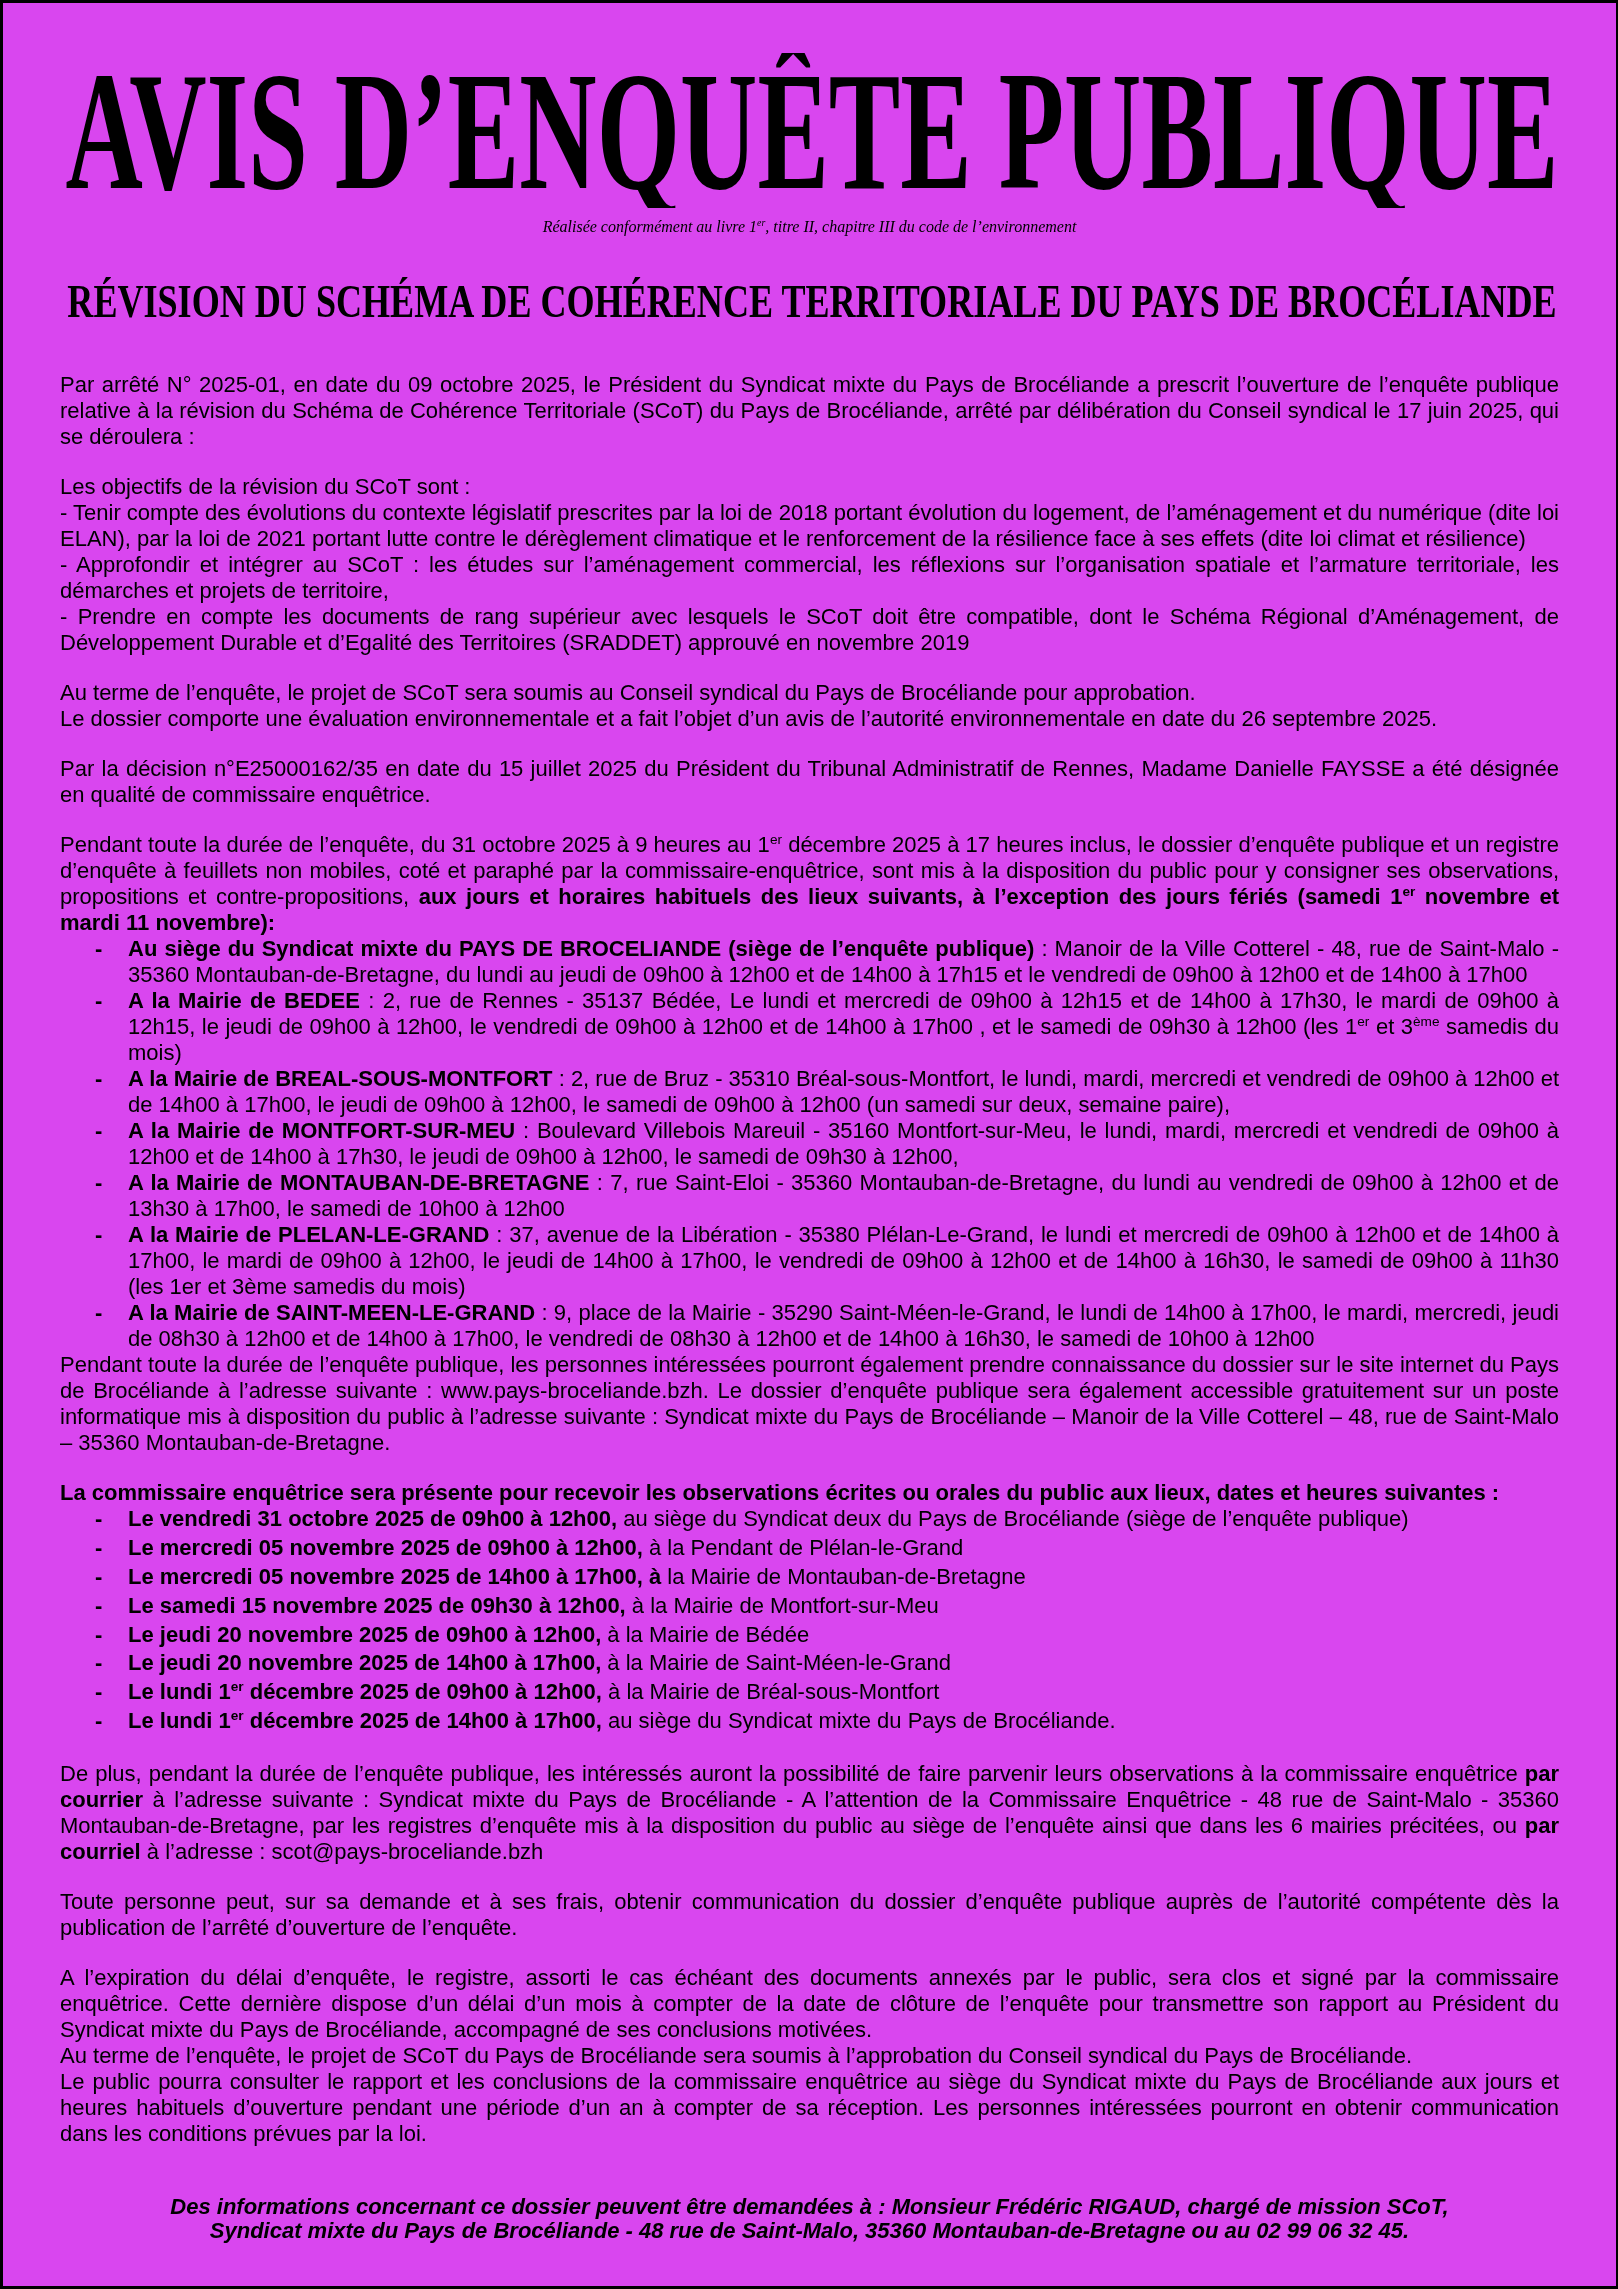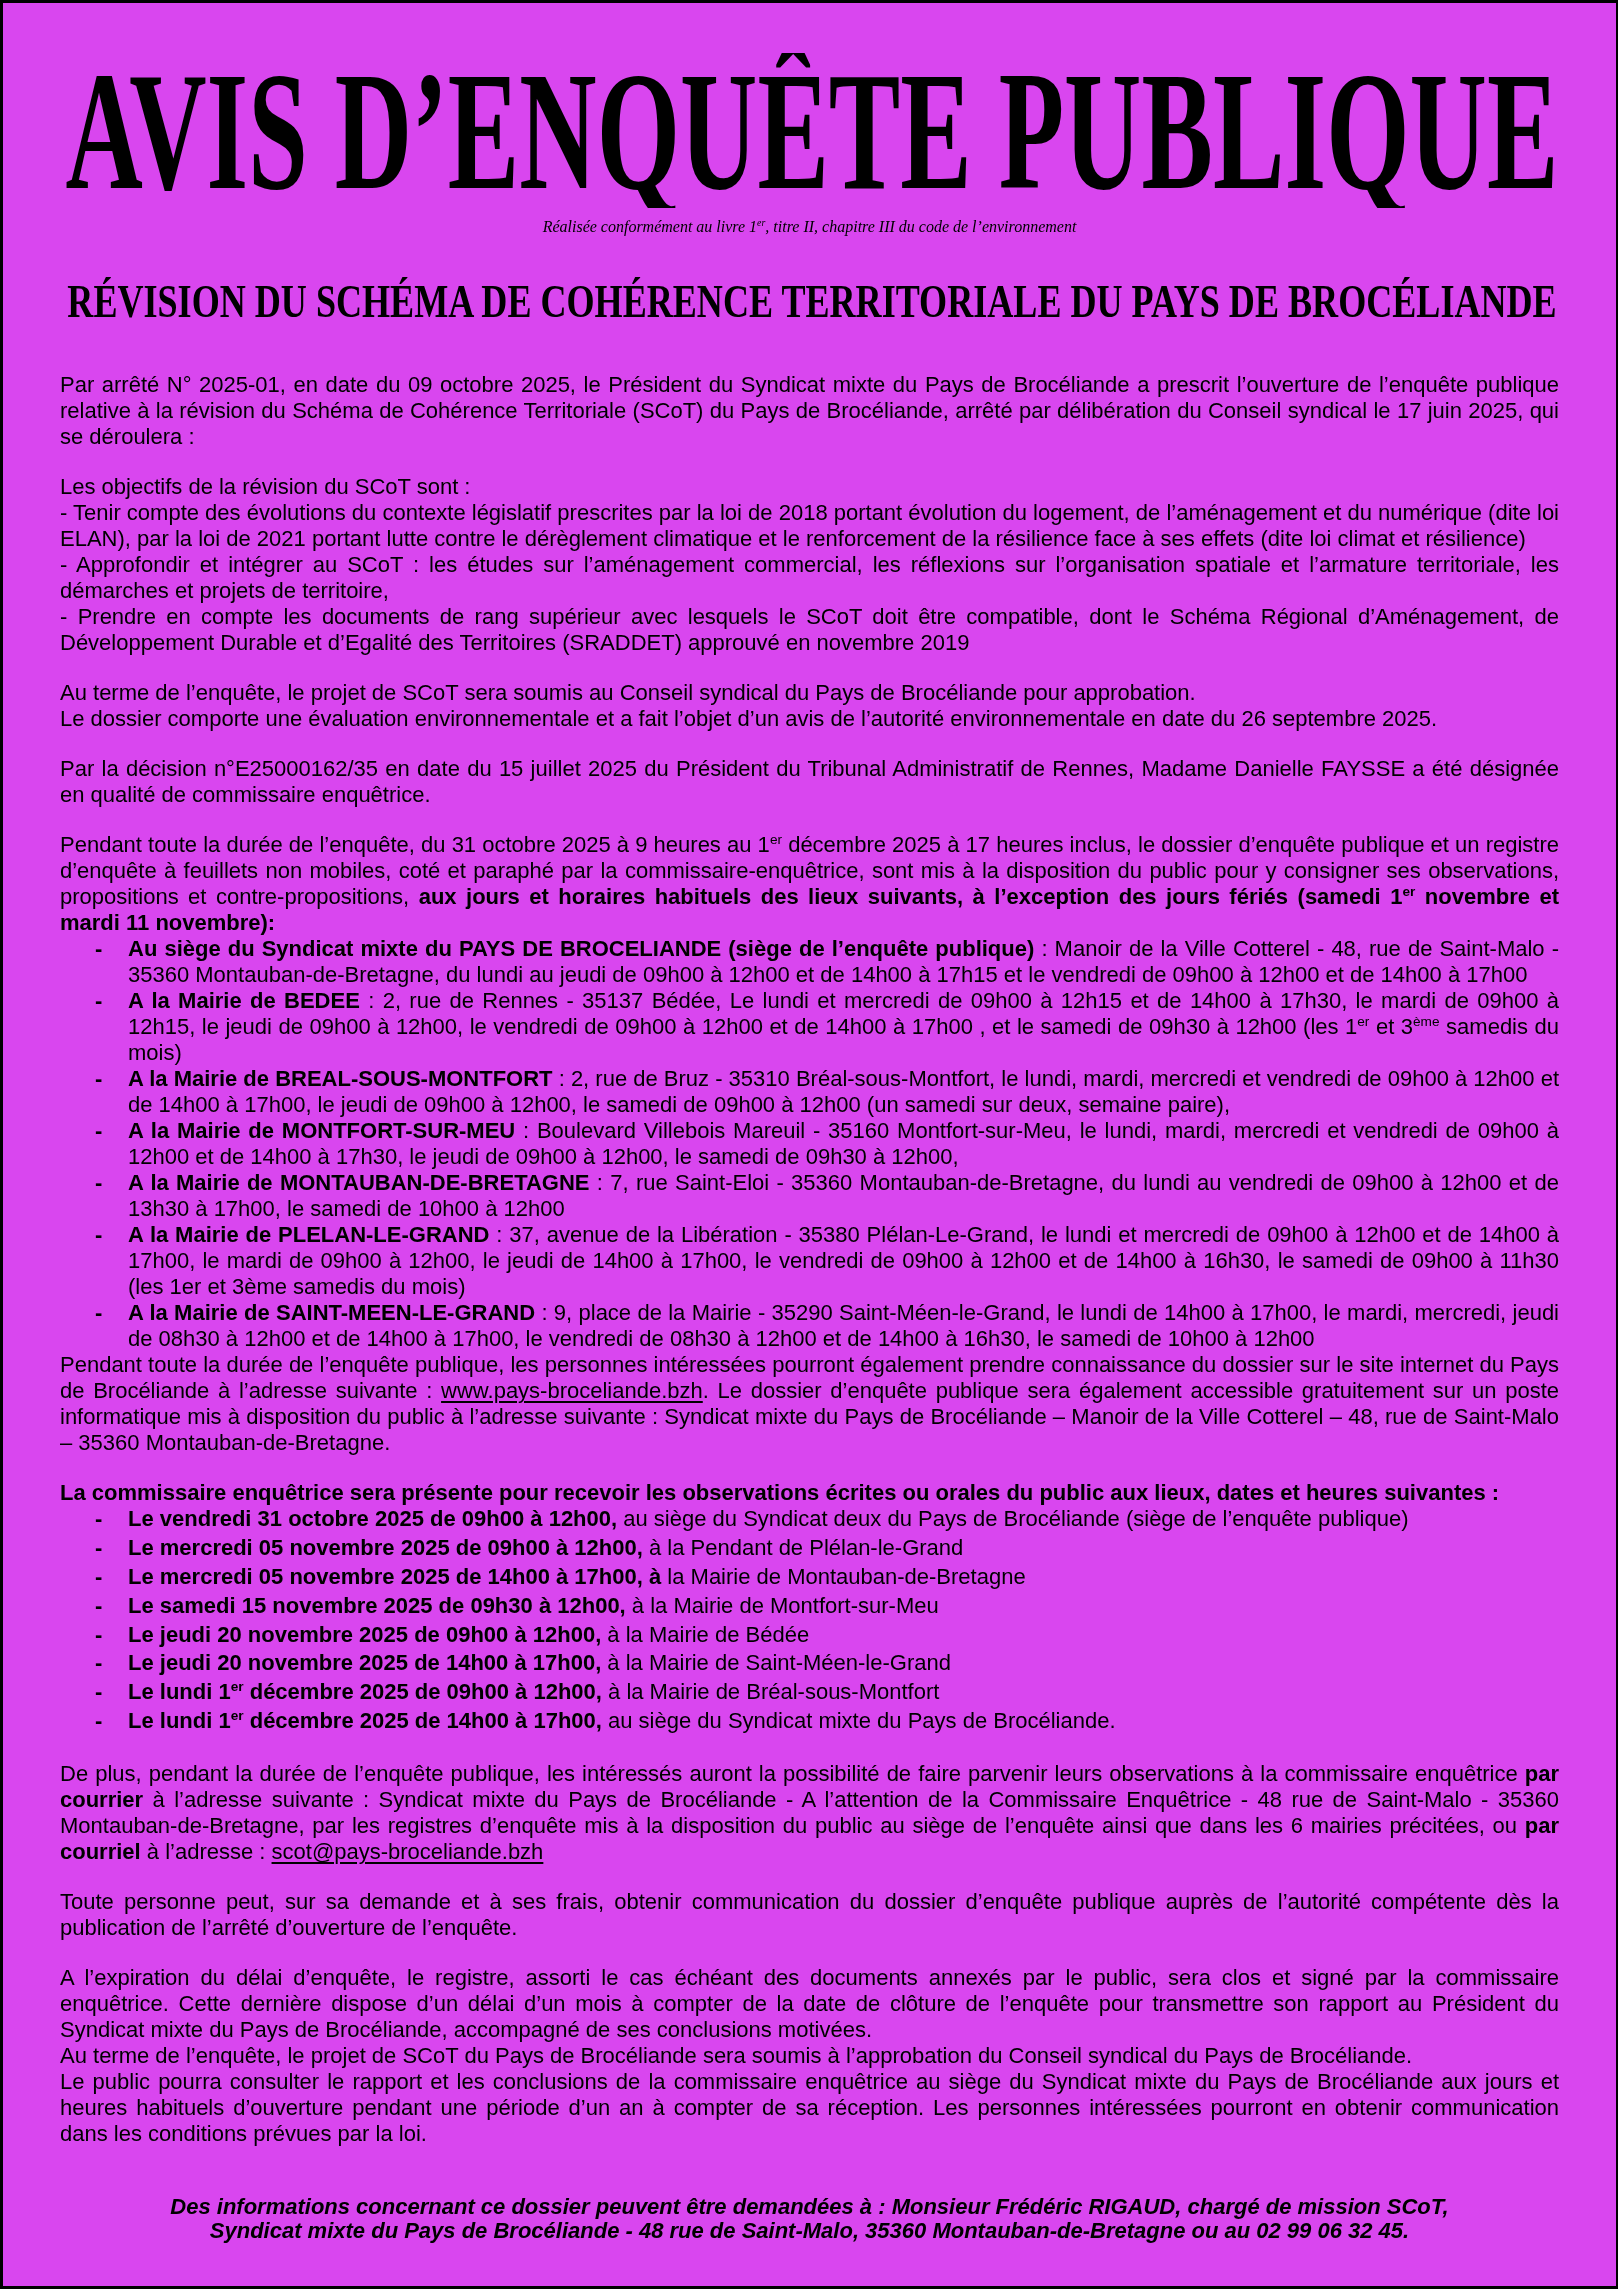--- a/index.html
+++ b/index.html
@@ -39,21 +39,21 @@
     line-height:24px;
   }
   .gap { height:24px; }
 
   .li { position:relative; padding-left:68px; text-align:justify; }
   .li .dash { position:absolute; left:35px; top:0; font-weight:bold; }
   .list.dates .li { margin-bottom:2.8px; }
 
   .b { font-weight:bold; }
   .i { font-style:italic; }
-  .u { text-decoration:underline; text-decoration-thickness:1.8px; text-underline-offset:2.8px; }
+  .u { text-decoration-thickness:1.8px; text-underline-offset:2.8px; }
   sup { font-size:0.62em; line-height:0; vertical-align:super; }
 </style>
 </head>
 <body>
 
 <div class="page">
 
   <div class="title-wrap">
     <svg width="1504" height="155" viewBox="0 0 1630 168">
       <text x="815" y="146" text-anchor="middle" textLength="1618" lengthAdjust="spacingAndGlyphs" font-family="Liberation Serif, DejaVu Serif, serif" font-weight="bold" font-size="184">AVIS D’ENQUÊTE PUBLIQUE</text>

